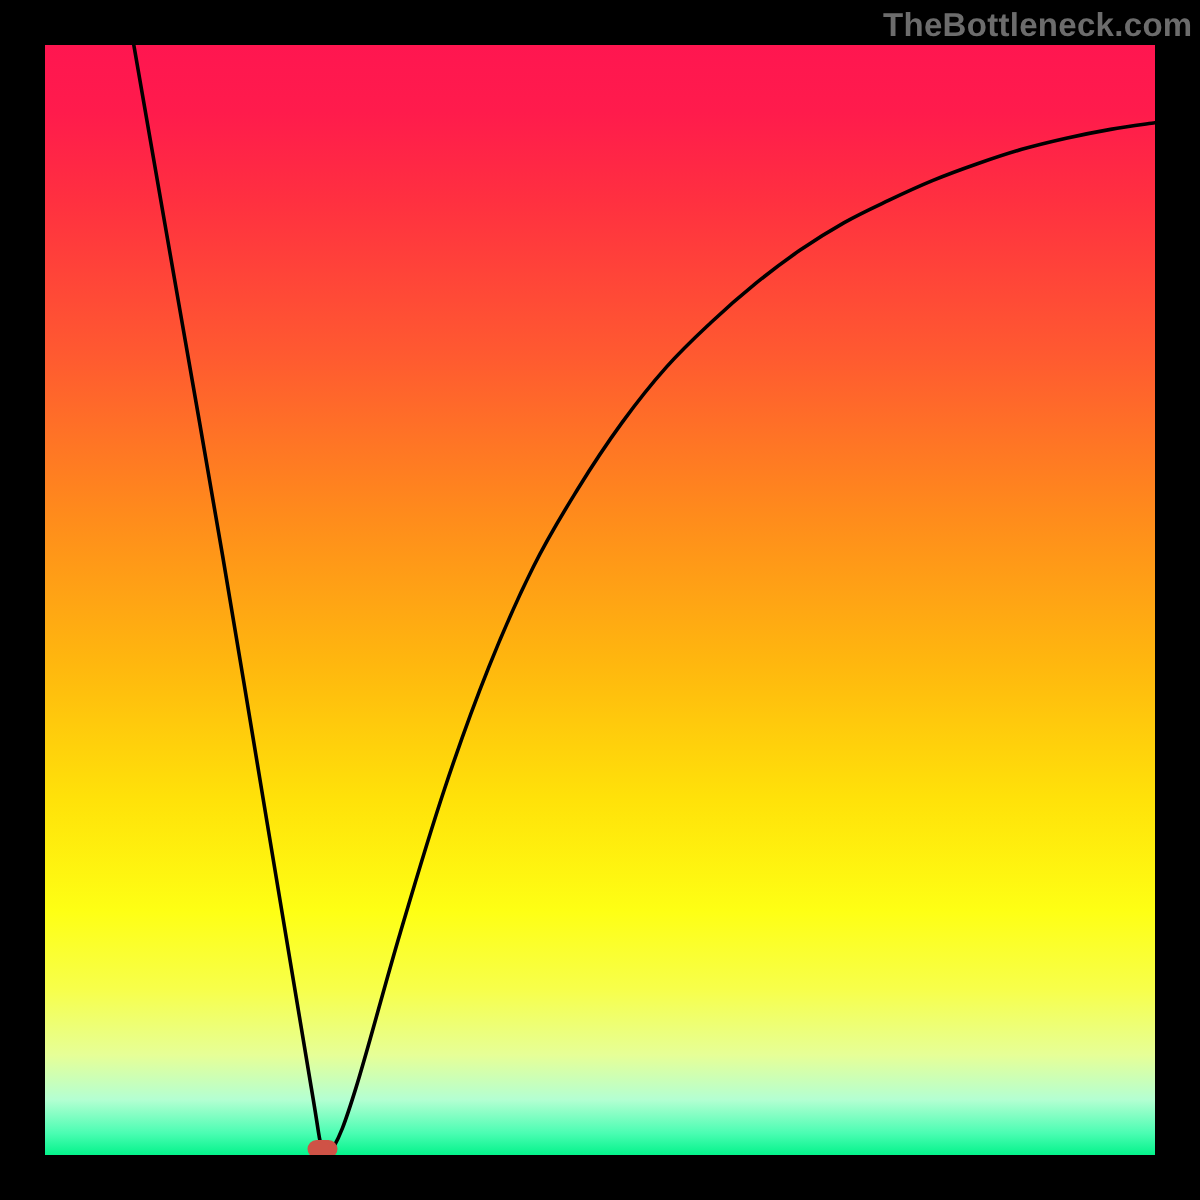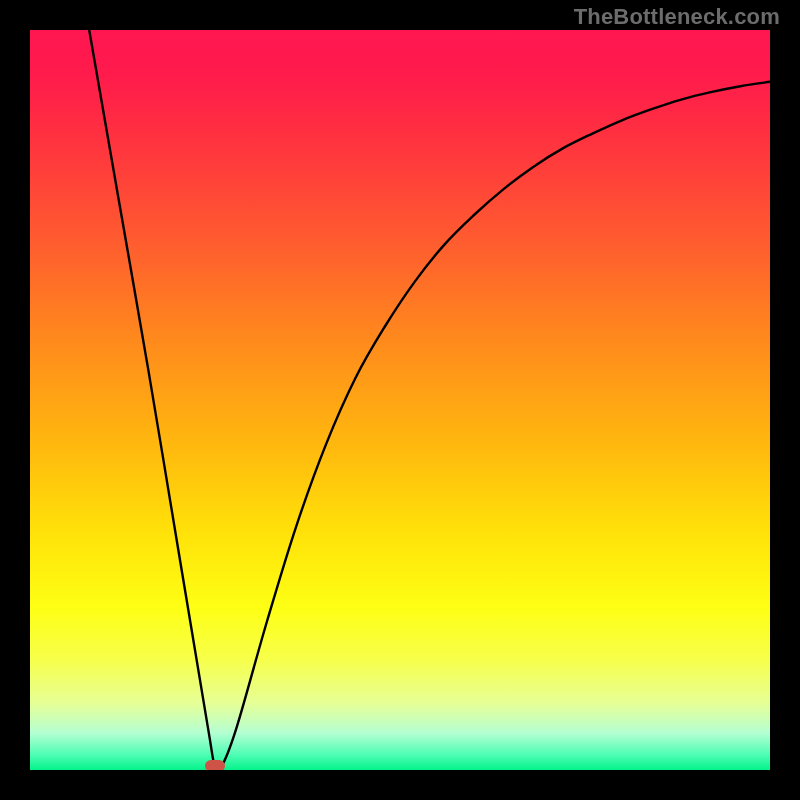--- a/index.html
+++ b/index.html
@@ -41,21 +41,21 @@
       #f7ff4a 85%,
       #e6ff97 91%,
       #b4ffd2 95%,
       #4cfdb3 98%,
       #04f38b 100%
     );
   }
   .watermark {
     position: absolute;
     top: 4px;
-    right: 20px;
+    right: 5px;
     color: #6c6c6c;
     font-size: 22px;
     font-weight: 600;
     letter-spacing: 0.2px;
     user-select: none;
   }
   .curve {
     position: absolute;
     inset: 0;
   }

